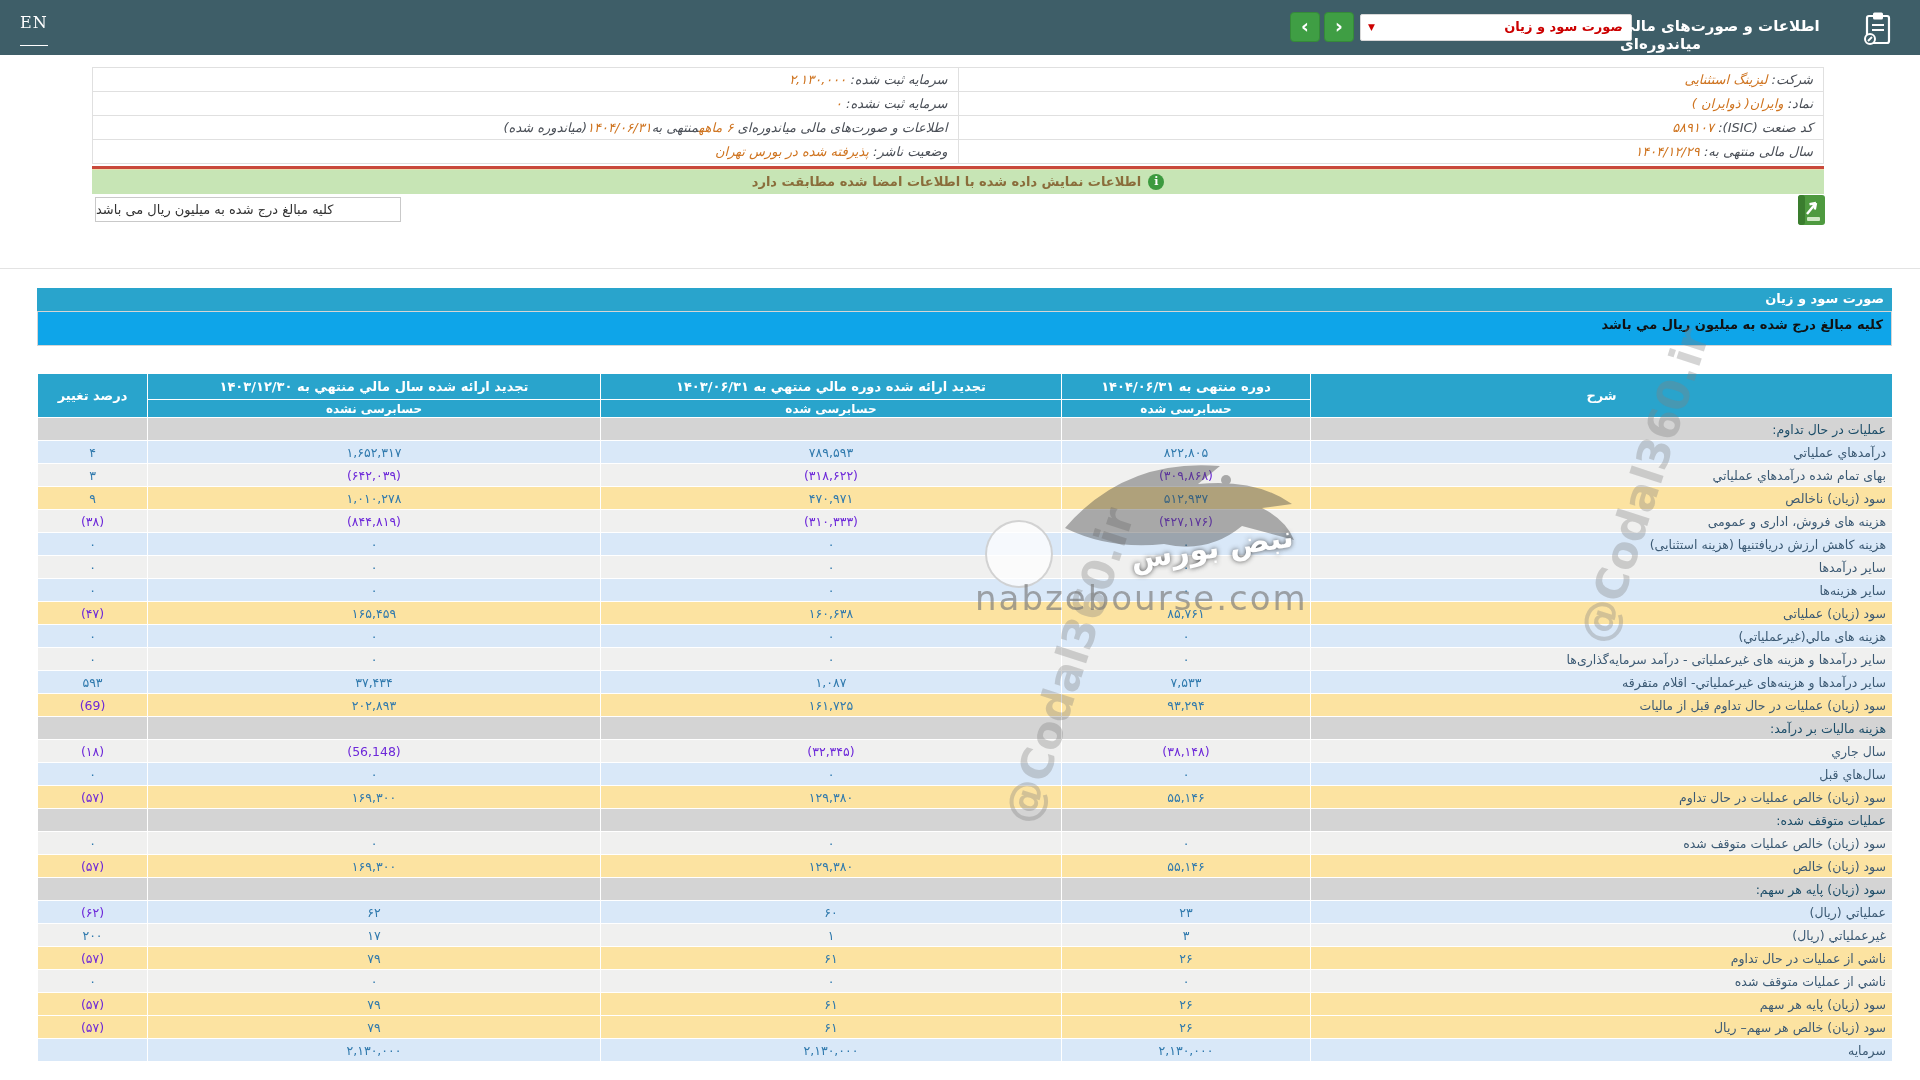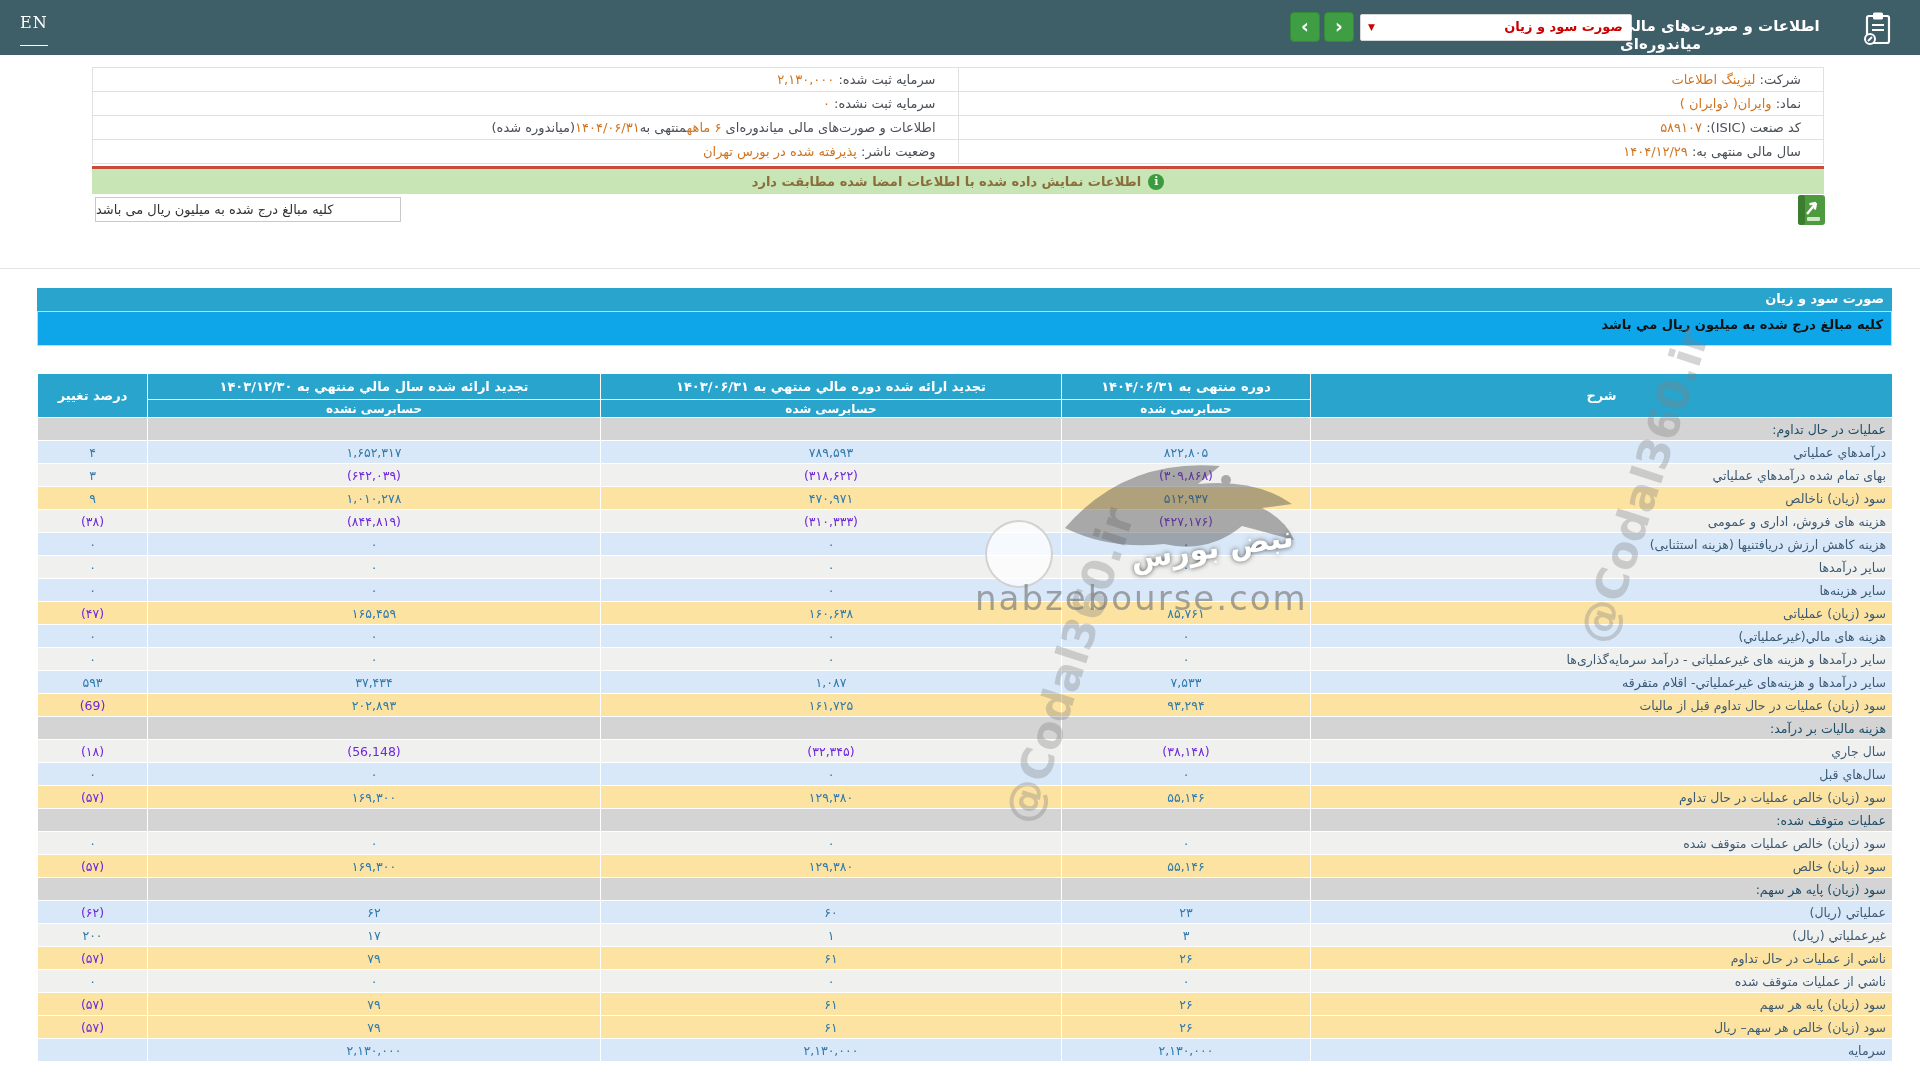--- a/index.html
+++ b/index.html
@@ -18,21 +18,21 @@
   .dropdown .dd-text { position:absolute; right:8px; top:4px; color:#cc0000; font-size:13px; font-weight:bold; }
   .dropdown .dd-caret { position:absolute; left:7px; top:7px; color:#cc0000; font-size:9px; }
   .nav-btn { position:absolute; top:12px; width:30px; height:30px; background:#3f9e44; border:1px solid #358a39;
              border-radius:4px; color:#fff; font-size:19px; font-weight:bold; text-align:center; line-height:27px; cursor:pointer; }
   .nav-prev { left:1290px; }
   .nav-next { left:1324px; }
 
   
   .company { position:absolute; left:92px; top:67px; width:1732px; border-collapse:collapse;
              font-size:13px; direction:rtl; background:#fff; }
-  .company td { border:1px solid #e0e0e0; height:24px; padding:2px 22px; vertical-align:middle; width:50%; }
+  .company td { border:1px solid #e0e0e0; height:24px; padding:2px 10px; vertical-align:middle; width:50%;font-style:italic; }
   .clab { color:#4a4f57; }
   .cval { color:#cf7420; }
 
   
   .match-bar { position:absolute; left:92px; top:166px; width:1732px; height:28px; background:#c7e5b5;
                border-top:3px solid #c9493b; box-shadow:inset 0 1px 0 #e9e0b0; direction:rtl;
                display:flex; align-items:center; justify-content:center; gap:7px;
                color:#8a6d3b; font-size:13px; font-weight:bold; }
   .info-ico { display:inline-block; width:16px; height:16px; border-radius:50%; background:#3c9a3f; color:#fff;
               font-size:11px; font-weight:bold; text-align:center; line-height:16px; font-family:"DejaVu Serif",serif; }
@@ -100,21 +100,21 @@
         <line x1="10" y1="20" x2="22" y2="20" stroke="#ffffff" stroke-width="2"></line>
         <circle cx="8" cy="29" r="5" fill="#3e5e68" stroke="#ffffff" stroke-width="2"></circle>
         <path d="M6 31 l4 -4" stroke="#ffffff" stroke-width="2"></path>
       </svg>
     </span>
   </div>
 
   <table class="company">
     <tbody>
         <tr>
-      <td><span class="clab">شرکت:</span> <span class="cval">لیزینگ اطلاعات</span></td>
+      <td><span class="clab">شرکت:</span> <span class="cval">لیزینگ استثنایی</span></td>
       <td><span class="clab">سرمایه ثبت شده:</span> <span class="cval">۲,۱۳۰,۰۰۰</span></td>
     </tr>
     <tr>
       <td><span class="clab">نماد:</span> <span class="cval">وایران( ذوایران )</span></td>
       <td><span class="clab">سرمایه ثبت نشده:</span> <span class="cval">۰</span></td>
     </tr>
     <tr>
       <td><span class="clab">کد صنعت (ISIC):</span> <span class="cval">۵۸۹۱۰۷</span></td>
       <td>
         <span class="clab">اطلاعات و صورت‌های مالی میاندوره‌ای</span>

